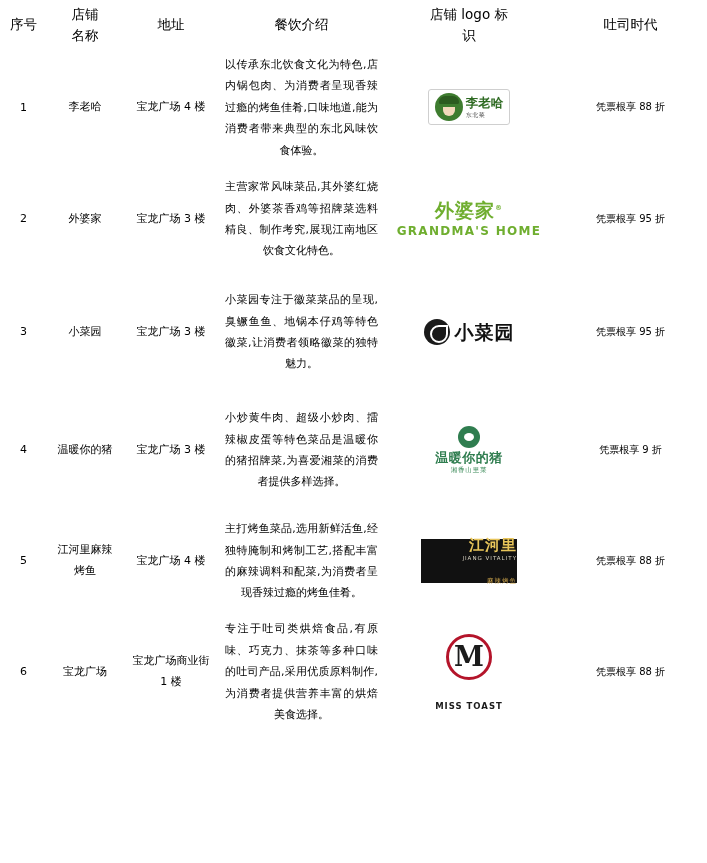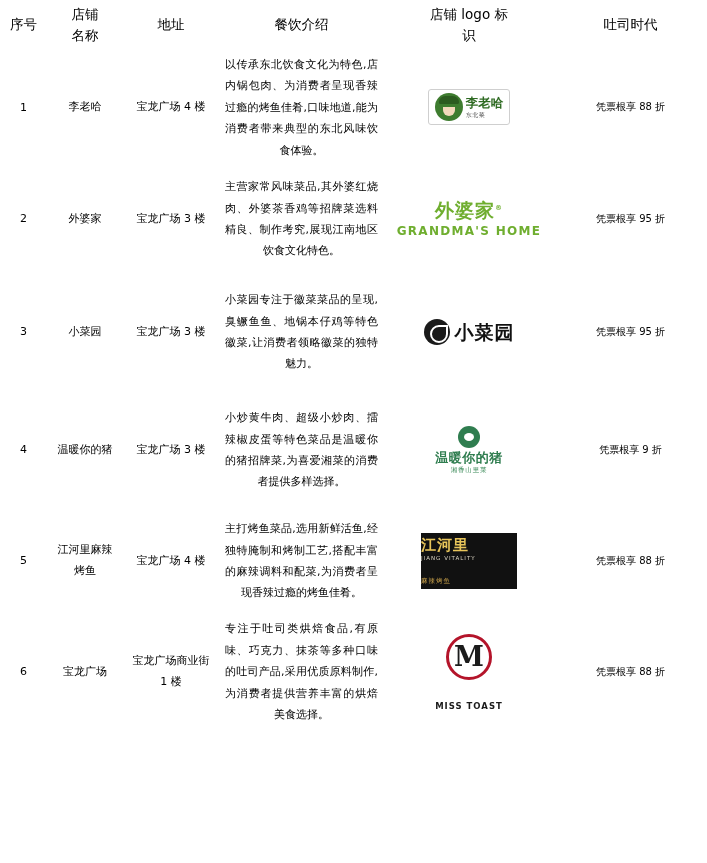--- a/index.html
+++ b/index.html
@@ -214,25 +214,25 @@
   .logo4 .t-sub {
     margin-top: 3px;
     font-size: 6.5px;
     color: #3a8a58;
     letter-spacing: 0.8px;
   }
 
   
   .logo5 {
     width: 96px;
-    height: 56px;
+    height: 44px;
     background: #111111;
     display: flex;
     flex-direction: column;
-    align-items: flex-start;
+    align-items: flex-end;
     justify-content: center;
     line-height: 1;
   }
   .logo5 .t-main {
     font-size: 15px;
     color: #e8c55a;
     font-weight: bold;
     letter-spacing: 1px;
   }
   .logo5 .t-en {

